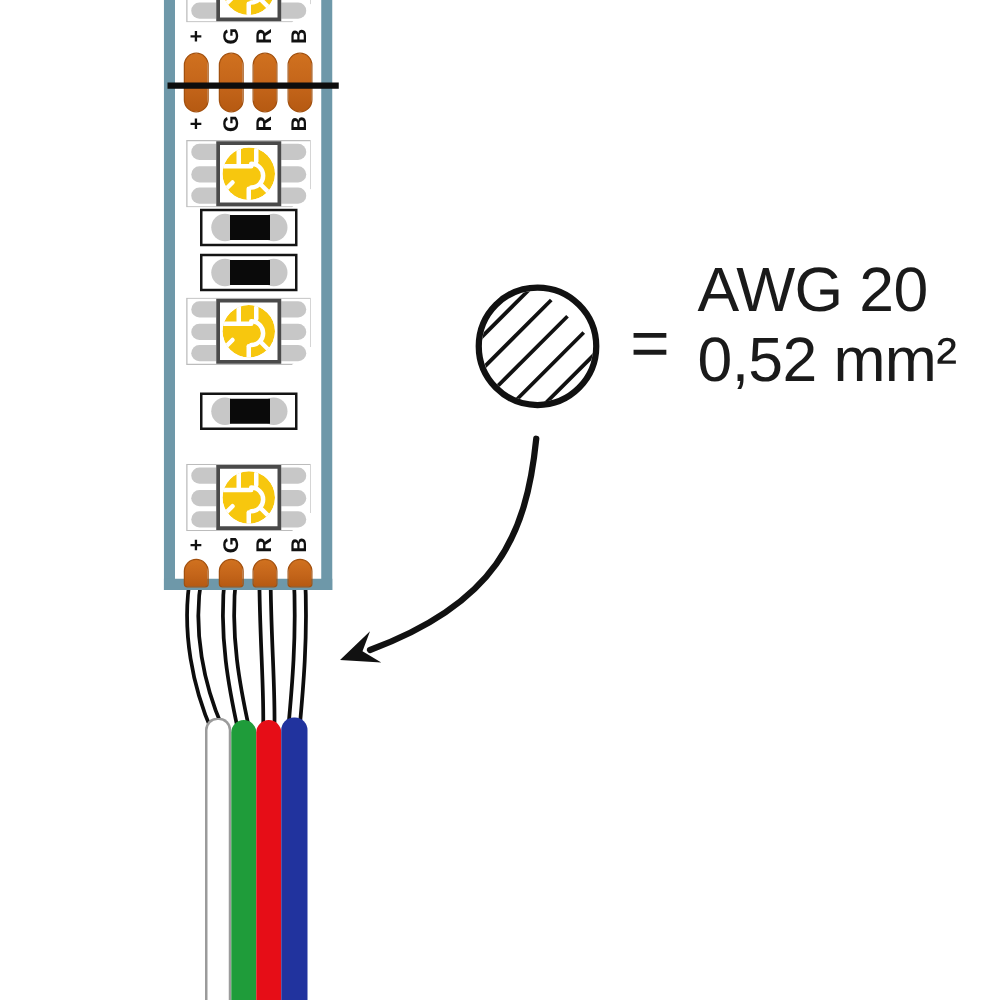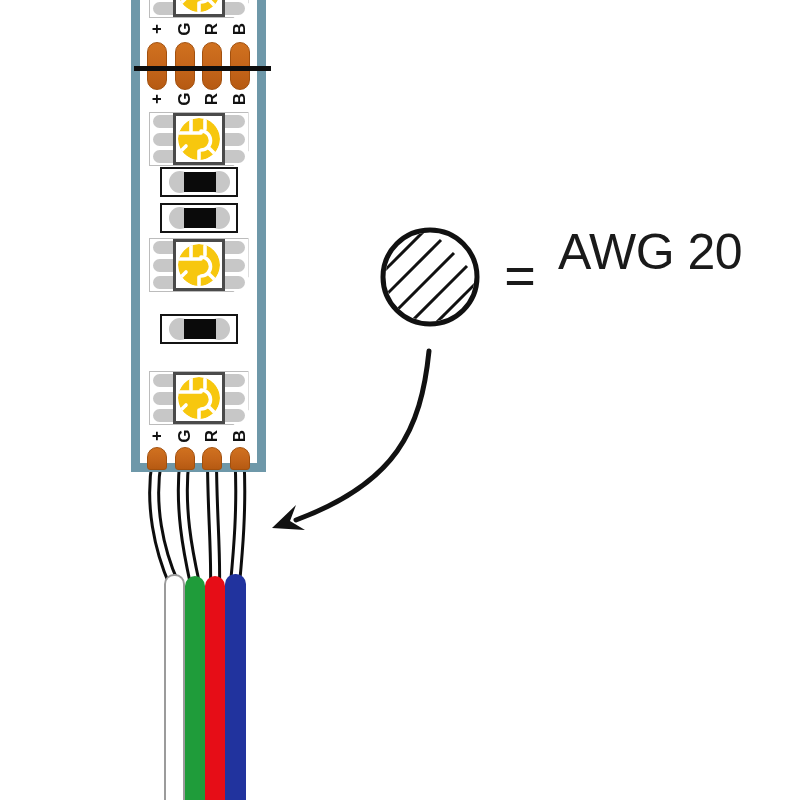--- a/index.html
+++ b/index.html
@@ -67,21 +67,21 @@
   .wire-green{left:185px;top:576px;width:20px;height:224px;background:#1f9c3a;border-radius:10px 10px 0 0;}
   .wire-red{left:205px;top:576px;width:20px;height:224px;background:#e60d17;border-radius:10px 10px 0 0;}
   .wire-blue{left:225px;top:574px;width:21px;height:226px;background:#21339e;border-radius:10px 10px 0 0;}
 
   
   .equals{
     position:absolute;left:496px;top:246px;width:48px;height:58px;
     font-size:54px;color:#1a1a1a;text-align:center;line-height:58px;
   }
   .spec{
-    position:absolute;left:558px;top:224px;
+    position:absolute;left:558px;top:204px;
     font-size:50px;line-height:56px;color:#1a1a1a;letter-spacing:-0.5px;white-space:nowrap;
   }
   svg{display:block;}
   .overlay{position:absolute;left:0;top:0;}
 </style>
 </head>
 <body>
 
 <svg class="overlay" width="800" height="800" viewBox="0 0 800 800">
   <g fill="none" stroke="#0d0d0d" stroke-width="12" stroke-linecap="round">
@@ -306,13 +306,14 @@
   </g>
   <g>
     <path d="M429,351 C421,430 396,483 296,520" fill="none" stroke="#111" stroke-width="5" stroke-linecap="round"></path>
     <polygon points="272,528 296,505 290,521 305,530" fill="#111"></polygon>
   </g>
 </svg>
 
 <div class="equals">=</div>
 <div class="spec">
   <div>AWG 20</div>
+  <div>0,52 mm²</div>
 </div>
 
 </body></html>

